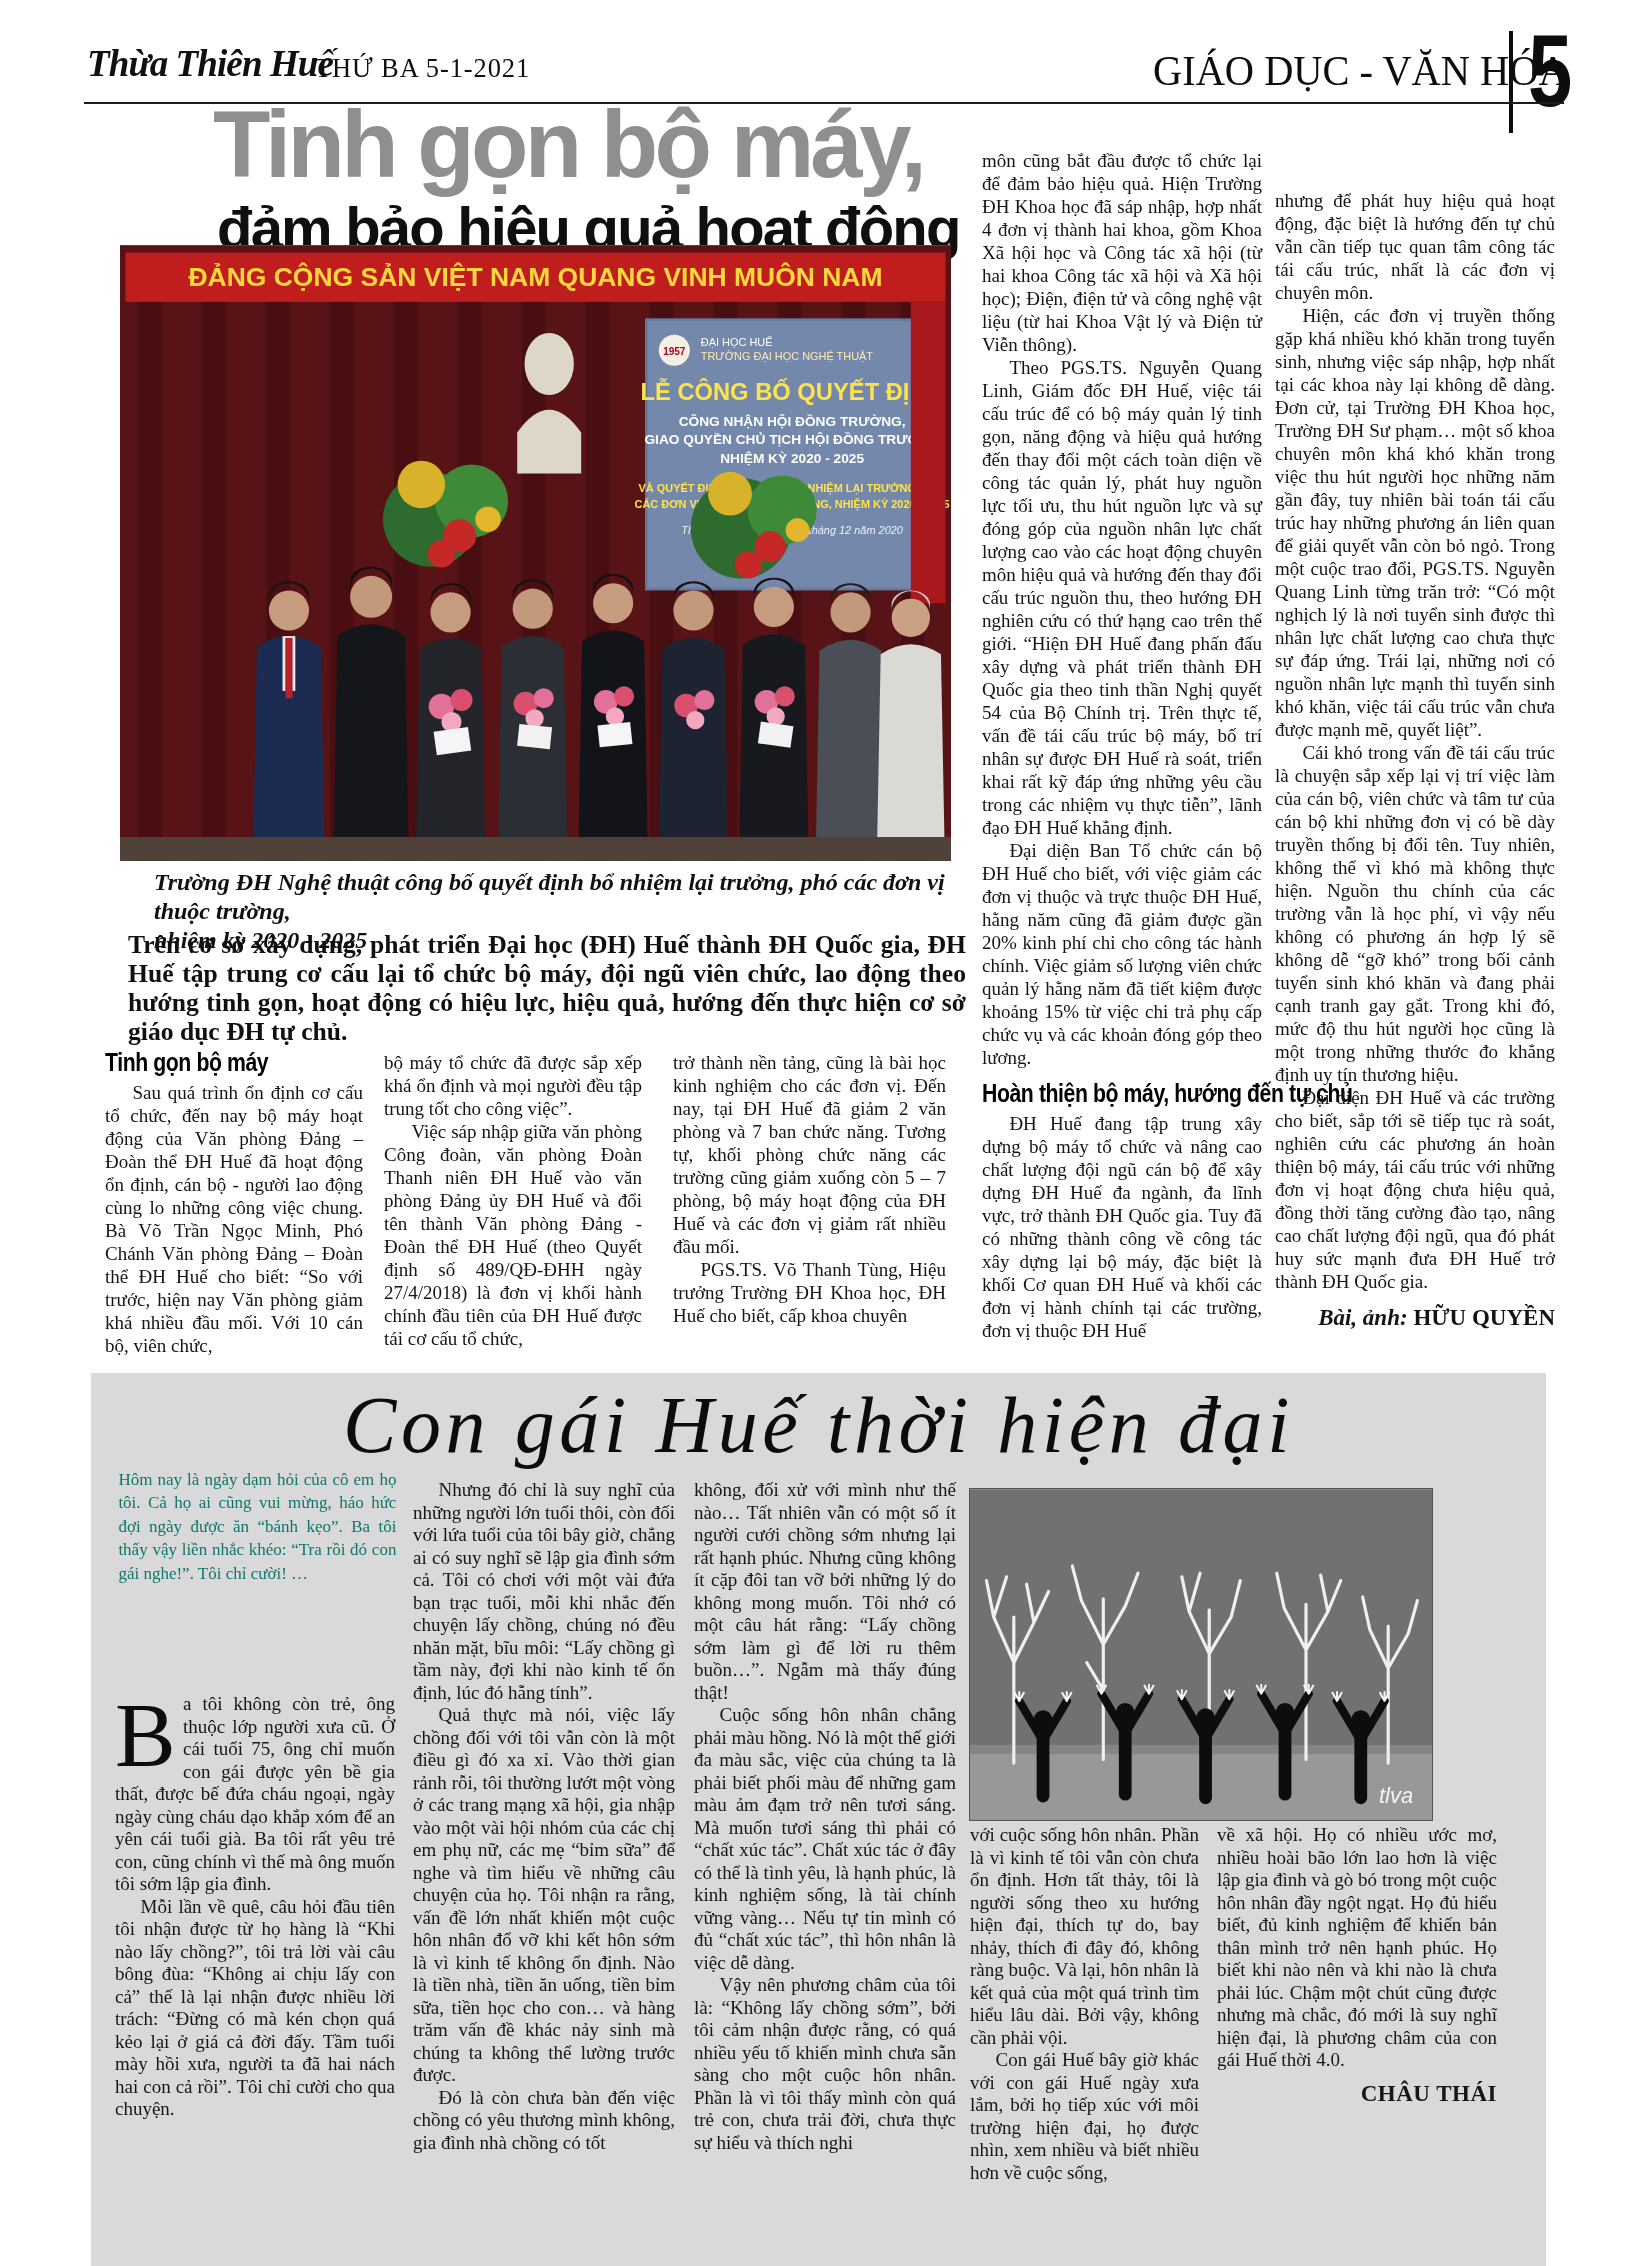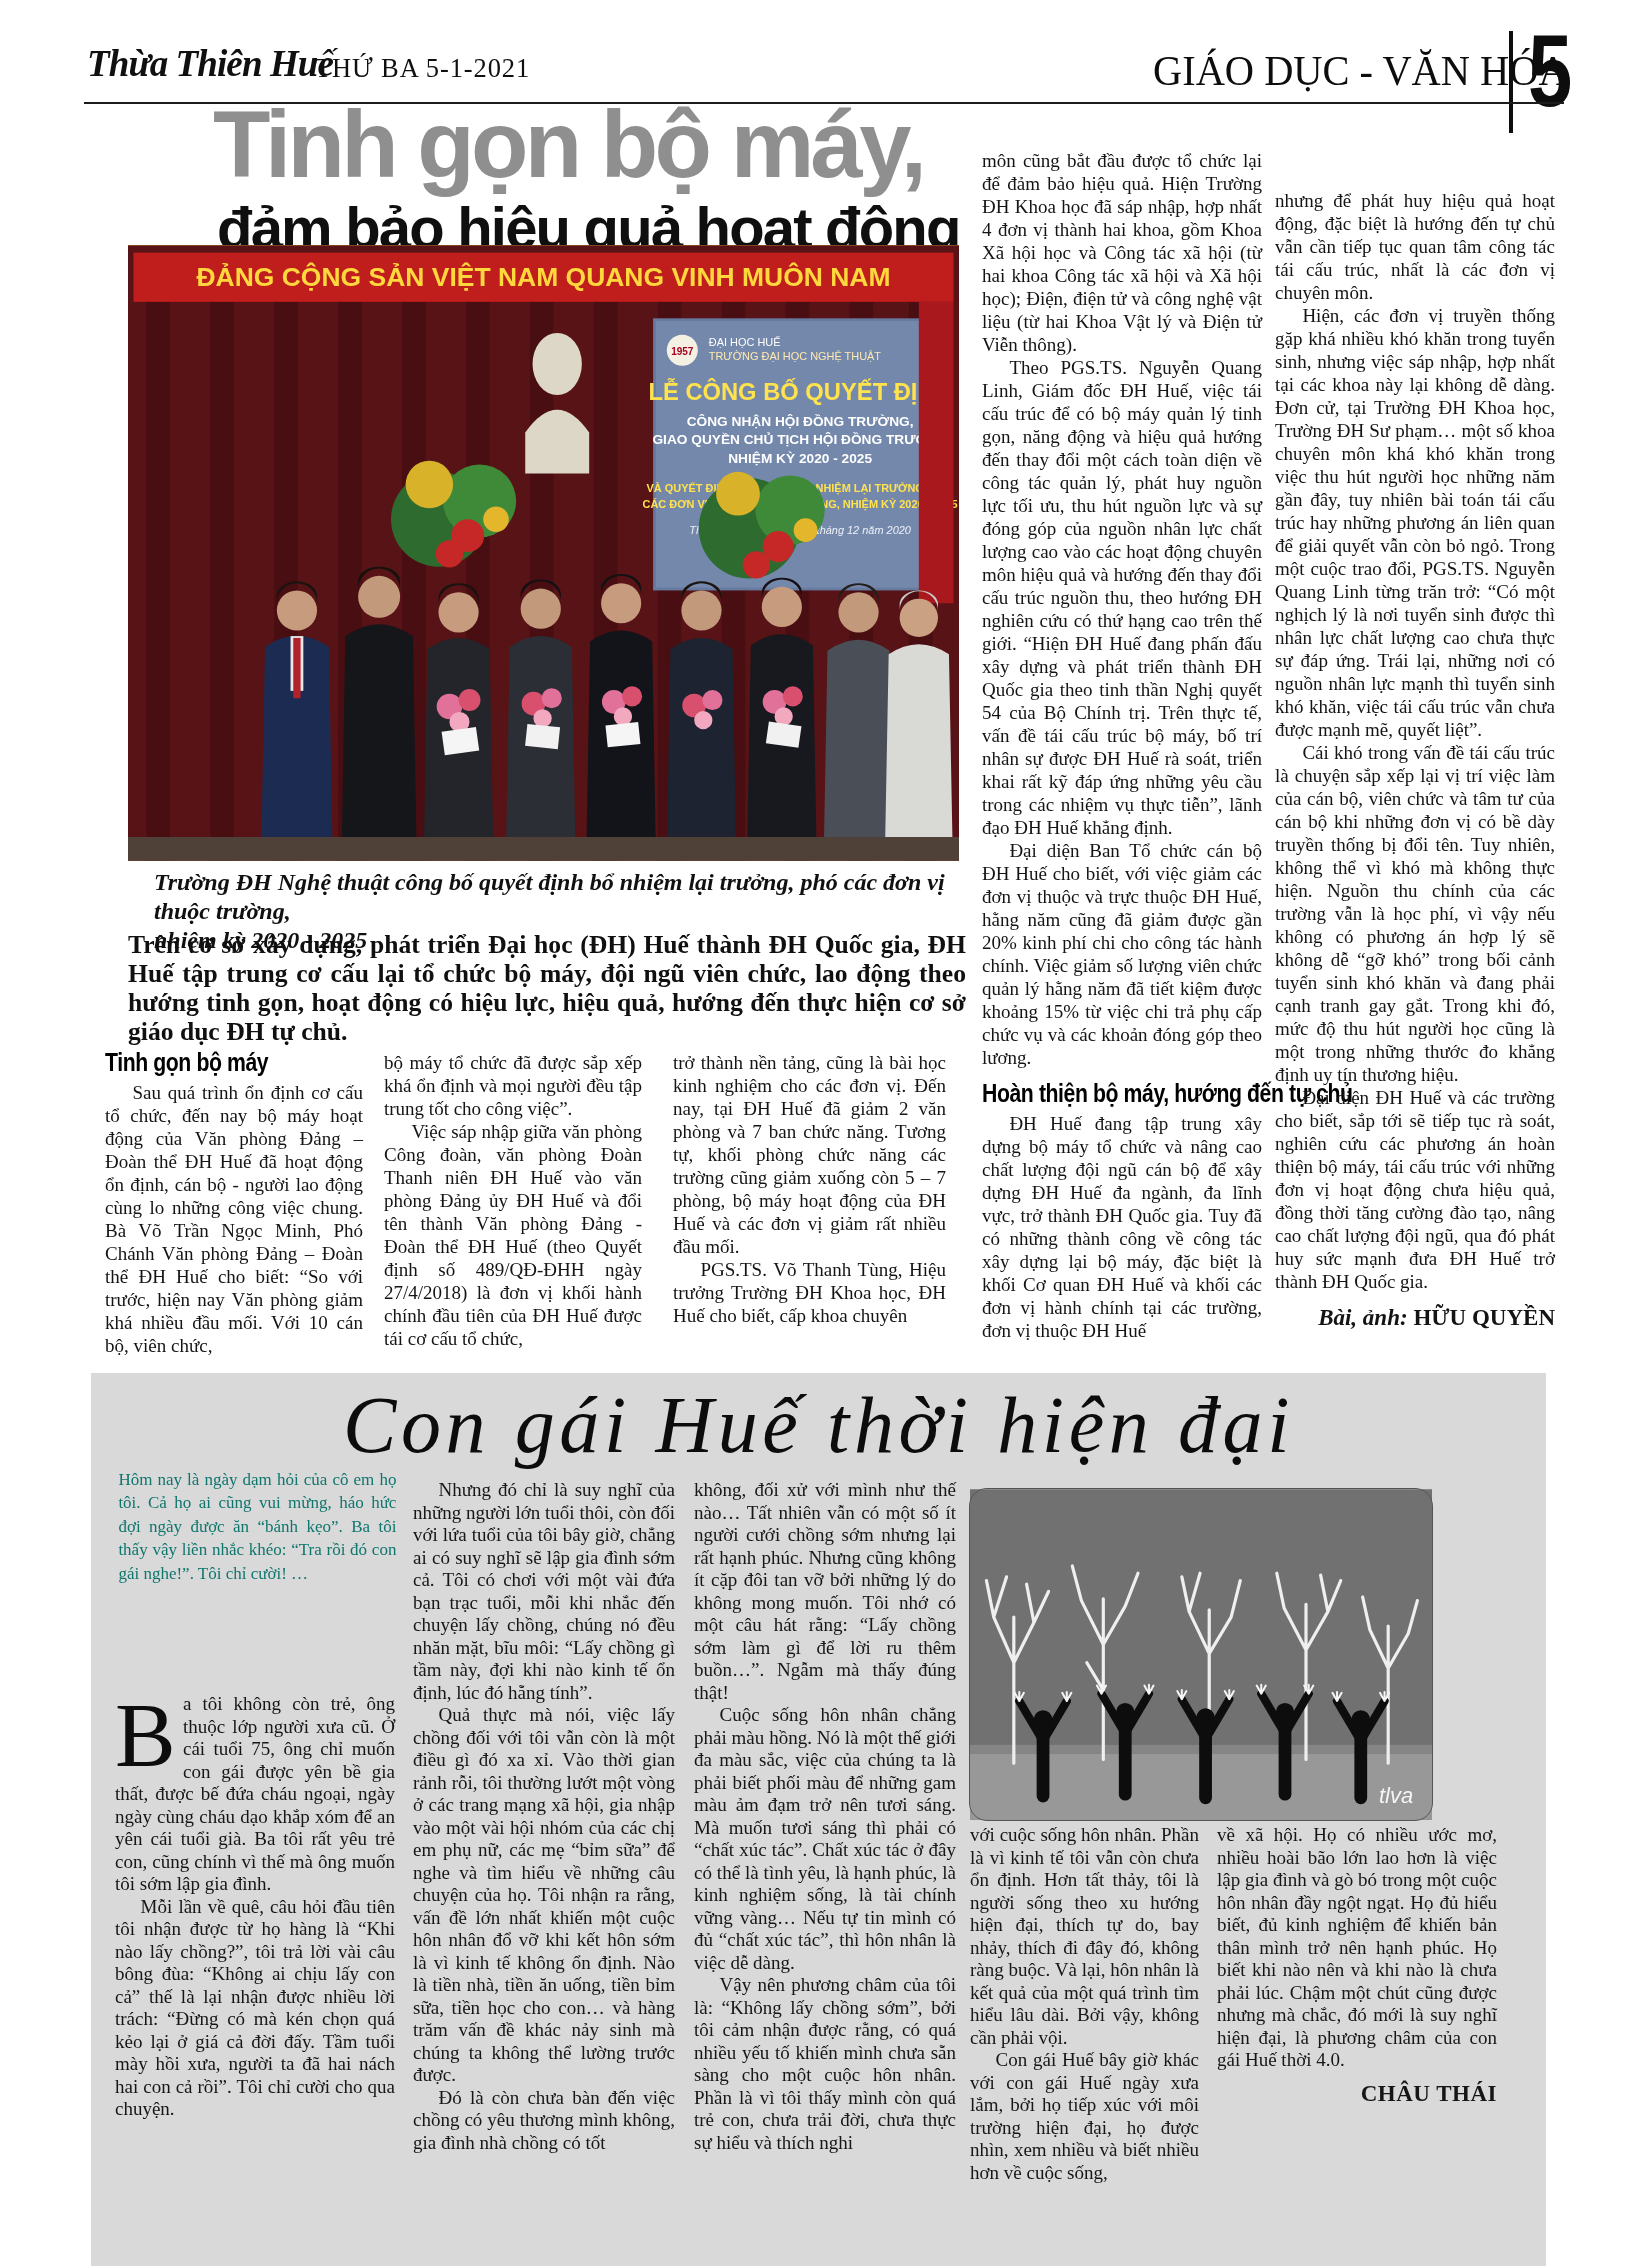--- a/index.html
+++ b/index.html
@@ -15,21 +15,21 @@
   .page-divider{left:1509px;top:31px;width:3.7px;height:102px;background:#0d0d0d;}
   .page-number{left:1528px;top:12.8px;font-family:"Liberation Sans",sans-serif;font-weight:bold;
                font-size:102px;transform:scaleX(.78);transform-origin:left top;color:#0d0d0d;}
   .header-rule{left:84px;top:102px;width:1480px;height:1.8px;background:#1c1c1c;}
 
   
   .hl1{left:213px;top:91px;font-family:"Liberation Sans",sans-serif;font-weight:bold;
        font-size:94px;letter-spacing:-3.7px;color:#8f8f8f;white-space:nowrap;}
   .hl2{left:217px;top:194px;font-family:"Liberation Sans",sans-serif;font-weight:bold;
        font-size:58px;letter-spacing:-1.8px;color:#0f0f0f;white-space:nowrap;}
-  .photo-frame{left:128px;top:245px;width:831px;height:616px;background:#fde047;}
+  .photo-frame{left:120px;top:245px;width:831px;height:616px;background:#84cc16;}
   .caption{left:154px;top:868px;width:813px;font-size:24px;line-height:29px;font-weight:bold;font-style:italic;color:#111;}
   .intro1{left:128px;top:930px;width:838px;font-size:25.6px;line-height:29px;font-weight:bold;
           text-align:justify;color:#101010;}
   .bodycol{font-size:19px;line-height:23px;text-align:justify;color:#141414;}
   .bodycol p{margin:0;text-indent:27.4px;}
   .bodycol p.noindent{text-indent:0;}
   .a1c1{left:105px;top:1051px;width:258px;}
   .a1c2{left:384px;top:1051px;width:258px;}
   .a1c3{left:673px;top:1051px;width:273px;}
   .a1c4{left:982px;top:149px;width:280px;}
@@ -47,21 +47,21 @@
   .a2title{left:0;top:7.3px;width:100%;text-align:center;font-style:italic;font-size:80px;
            letter-spacing:4.6px;color:#0c0c0c;}
   .a2body{font-size:19px;line-height:22.5px;text-align:justify;color:#161616;}
   .a2body p{margin:0;text-indent:25.6px;}
   .a2body p.noindent{text-indent:0;}
   .a2intro{left:27.4px;top:95px;width:278px;font-size:17px;line-height:23.4px;font-weight:normal;
            text-align:justify;color:#0f766e;}
   .a2c1{left:24px;top:320px;width:280px;}
   .a2c2{left:322px;top:106px;width:262px;}
   .a2c3{left:603px;top:106px;width:262px;}
-  .illus-frame{left:879px;top:116px;width:462px;height:331px;outline:0.9px solid #555;border-radius:17px;}
+  .illus-frame{left:879px;top:116px;width:462px;height:331px;outline:0.9px solid #555;}
   .a2c4{left:879px;top:451px;width:229px;}
   .a2c5{left:1126px;top:451px;width:280px;}
   .dropcap{float:left;font-size:91px;line-height:73px;padding:5.5px 7.3px 0 0;font-weight:normal;color:#0d0d0d;}
   .signature{margin-top:11px;text-align:right;font-weight:bold;font-size:23px;letter-spacing:0.5px;}
   svg text{font-family:"Liberation Sans",sans-serif;}
 </style>
 </head>
 <body>
 
 <div id="page">

